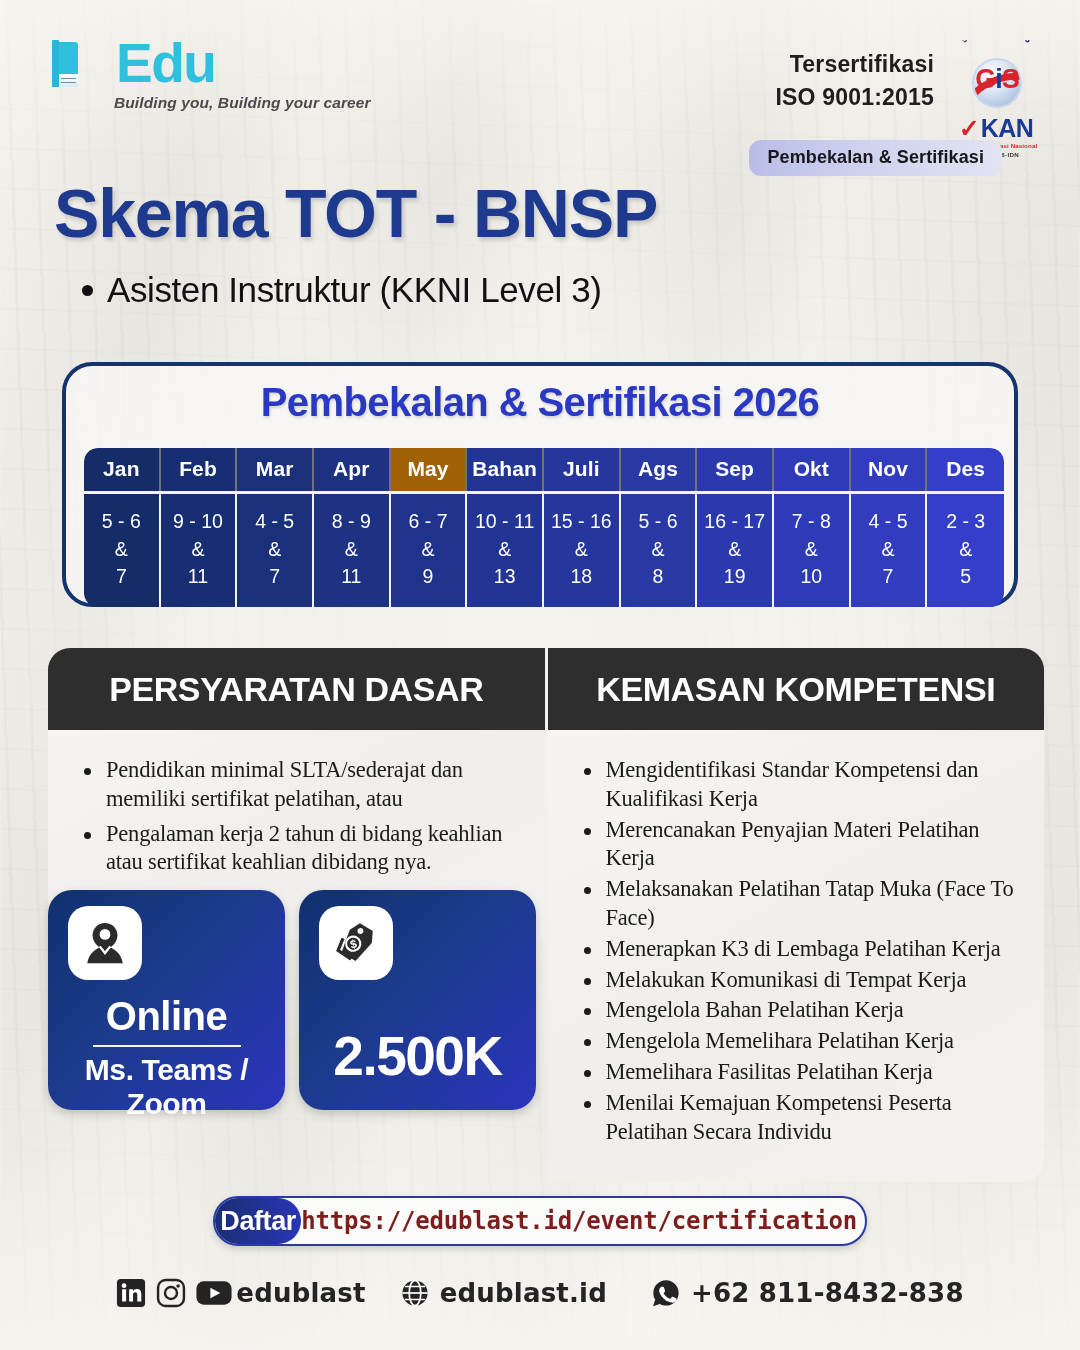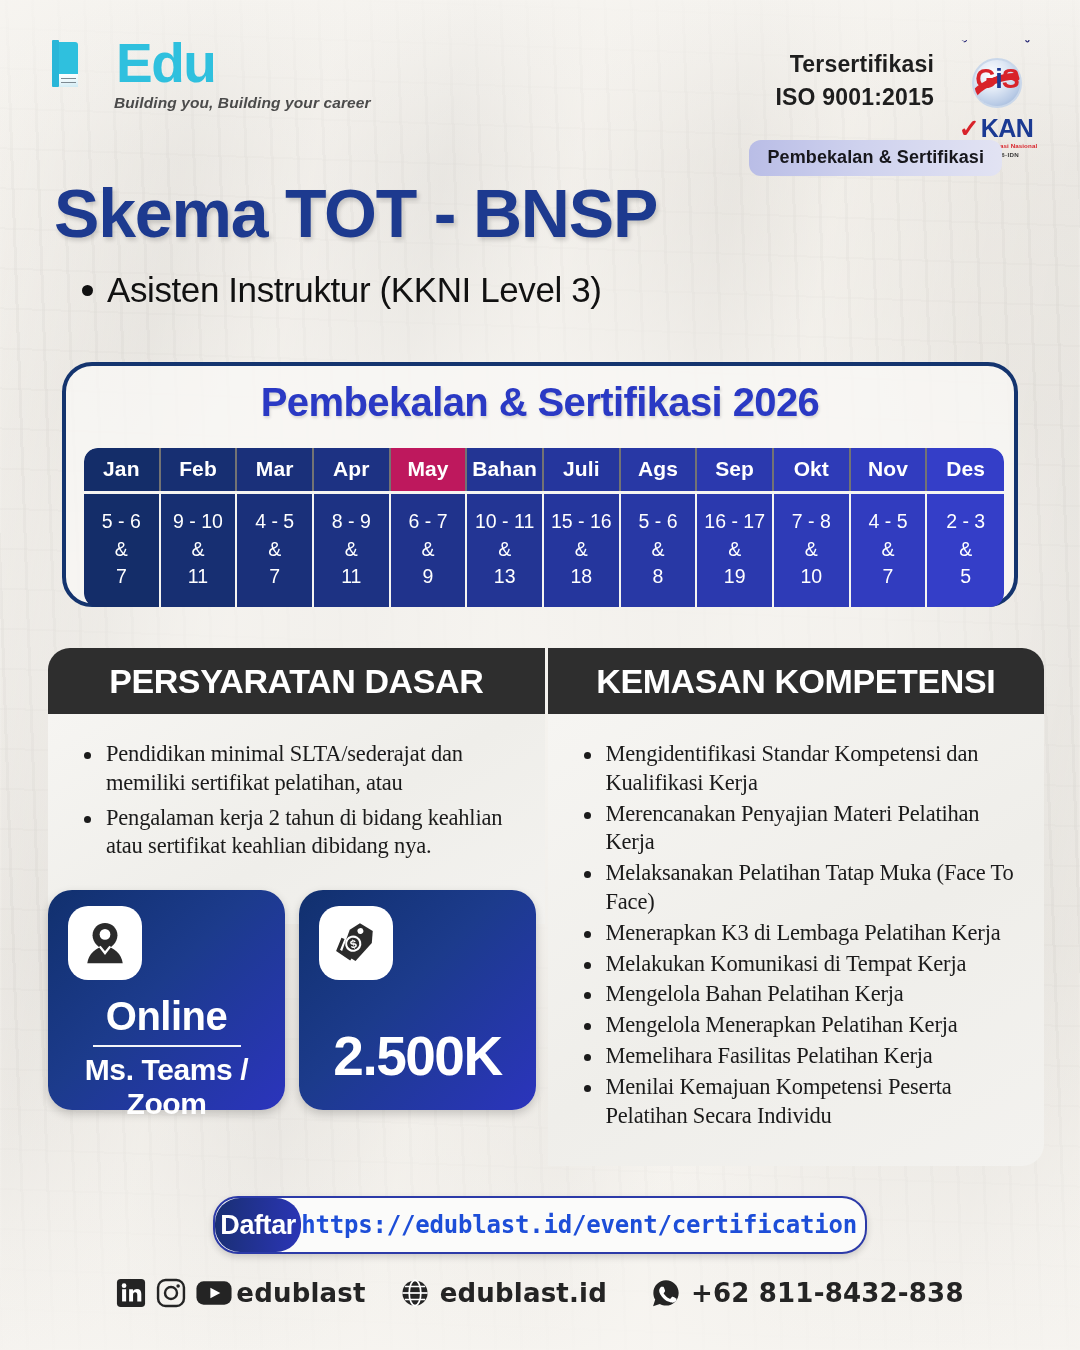--- a/index.html
+++ b/index.html
@@ -164,21 +164,21 @@
   .cal-col:last-child .cal-head, .cal-col:last-child .cal-cell { border-right: none; }
   .cal-col:first-child .cal-head { border-top-left-radius: 13px; }
   .cal-col:first-child .cal-cell { border-bottom-left-radius: 13px; }
   .cal-col:last-child .cal-head { border-top-right-radius: 13px; }
   .cal-col:last-child .cal-cell { border-bottom-right-radius: 13px; }
 
   
   .cards { position: absolute; left: 48px; top: 648px; width: 996px; display: flex; gap: 3px; }
   .card { flex: 1; display: flex; flex-direction: column; }
   .card-head {
-    height: 66px; display: flex; align-items: center; justify-content: center;
+    height: 82px; display: flex; align-items: center; justify-content: center;
     background: #2e2e2e; color: #ffffff;
     font-size: 34px; font-weight: 800; letter-spacing: -.4px;
   }
   .card-left .card-head { border-radius: 22px 0 0 0; }
   .card-right .card-head { border-radius: 0 22px 0 0; }
   .card-body {
     background: linear-gradient(150deg, #f6f5f2 0%, #efeeea 55%, #f3f2ef 100%);
     padding: 26px 18px 22px 30px;
     font-family: Liberation Serif, serif;
   }
@@ -217,33 +217,33 @@
     text-align: center; font-size: 30px; font-weight: 700; color: #ffffff;
     line-height: 1.12; letter-spacing: -.4px;
   }
   .box-price {
     text-align: center; margin-top: 44px;
     font-size: 55px; font-weight: 800; color: #ffffff; letter-spacing: -1.5px;
   }
 
   
   .daftar-bar {
-    position: absolute; left: 213px; top: 1196px; width: 654px; height: 58px;
+    position: absolute; left: 213px; top: 1196px; width: 654px; height: 50px;
     background: #fbfbfa; border: 2px solid #2c3aa8; border-radius: 25px;
     display: flex; align-items: center;
     box-shadow: 0 3px 7px rgba(0,0,0,.16);
   }
   .daftar-pill {
     width: 148px; height: 100%; border-radius: 25px;
     background: linear-gradient(95deg, #192f72 0%, #2b35b7 100%);
     display: flex; align-items: center; justify-content: center;
     font-size: 27px; font-weight: 800; color: #ffffff; letter-spacing: -.4px;
   }
   .daftar-url {
-    flex: 1; text-align: center; font-size: 24px; font-weight: 700; color: #1d4ed8;
+    flex: 1; text-align: center; font-size: 24px; font-weight: 700; color: #7f1d1d;
     letter-spacing: -.2px; padding-right: 8px;
     font-family: "DejaVu Sans Mono", monospace;
   }
 
   
   .footer {
     position: absolute; left: 0; right: 0; top: 1278px;
     display: flex; align-items: center; justify-content: center; gap: 10px;
     color: #242424;
   }
@@ -353,21 +353,21 @@
         </div>
         <div class="cal-col">
           <div class="cal-head" style="background: rgb(29, 50, 131);">Apr</div>
           <div class="cal-cell" style="background: rgb(29, 50, 131);">
             <div>8 - 9</div>
             <div>&amp;</div>
             <div>11</div>
           </div>
         </div>
         <div class="cal-col">
-          <div class="cal-head" style="background: #be185d;">May</div>
+          <div class="cal-head" style="background: #a16207;">May</div>
           <div class="cal-cell" style="background: rgb(32, 51, 140);">
             <div>6 - 7</div>
             <div>&amp;</div>
             <div>9</div>
           </div>
         </div>
         <div class="cal-col">
           <div class="cal-head" style="background: rgb(35, 53, 148);">Bahan</div>
           <div class="cal-cell" style="background: rgb(35, 53, 148);">
             <div>10 - 11</div>
@@ -439,21 +439,21 @@
     <div class="card card-right">
       <div class="card-head">KEMASAN KOMPETENSI</div>
       <div class="card-body">
         <ul id="comp-list">
             <li>Mengidentifikasi Standar Kompetensi dan Kualifikasi Kerja</li>
             <li>Merencanakan Penyajian Materi Pelatihan Kerja</li>
             <li>Melaksanakan Pelatihan Tatap Muka (Face To Face)</li>
             <li>Menerapkan K3 di Lembaga Pelatihan Kerja</li>
             <li>Melakukan Komunikasi di Tempat Kerja</li>
             <li>Mengelola Bahan Pelatihan Kerja</li>
-            <li>Mengelola Menerapkan Pelatihan Kerja</li>
+            <li>Mengelola Memelihara Pelatihan Kerja</li>
             <li>Memelihara Fasilitas Pelatihan Kerja</li>
             <li>Menilai Kemajuan Kompetensi Peserta Pelatihan Secara Individu</li>
           </ul>
       </div>
     </div>
   </div>
 
   <div class="blue-row">
 
     <div class="blue-box">

